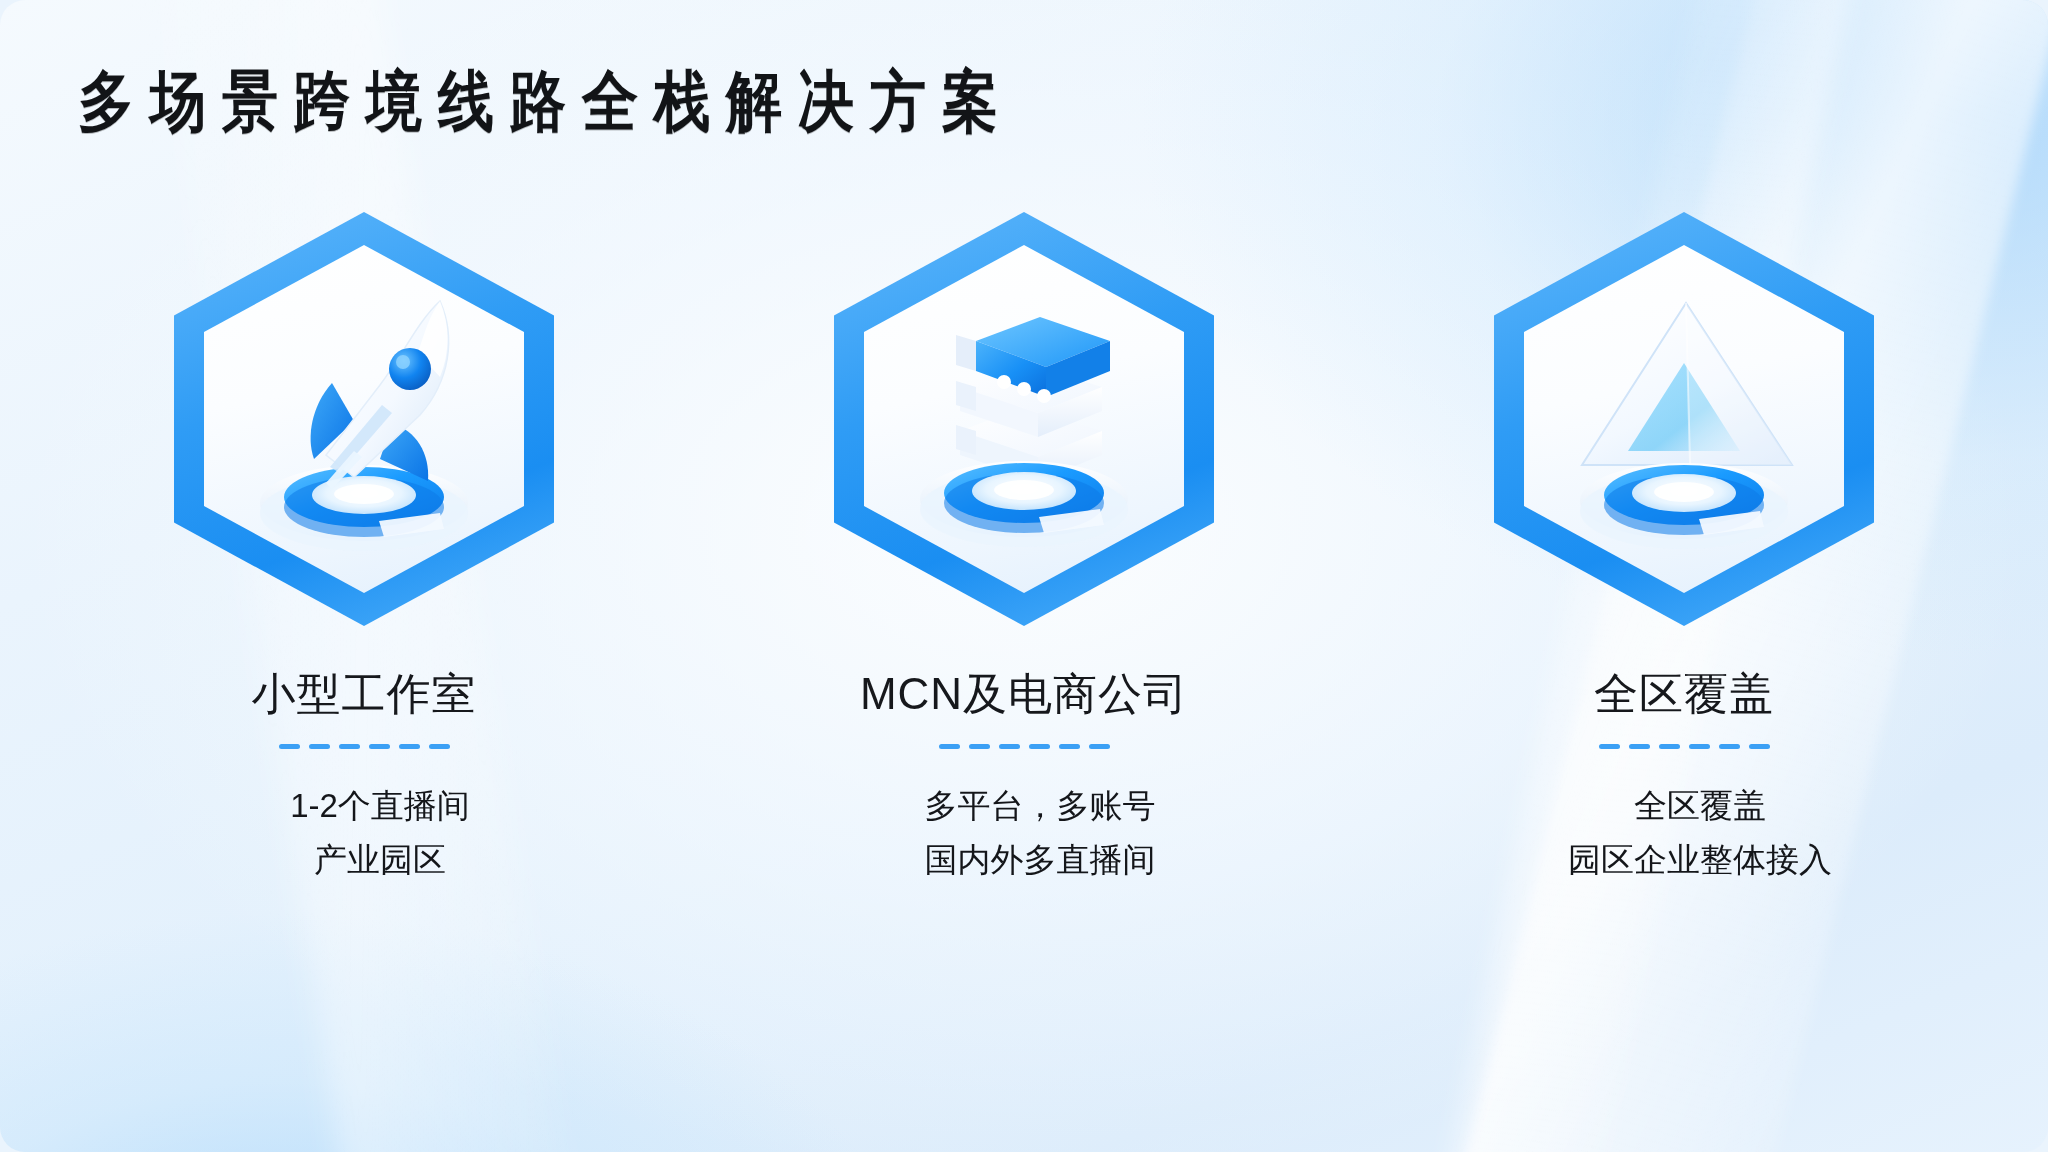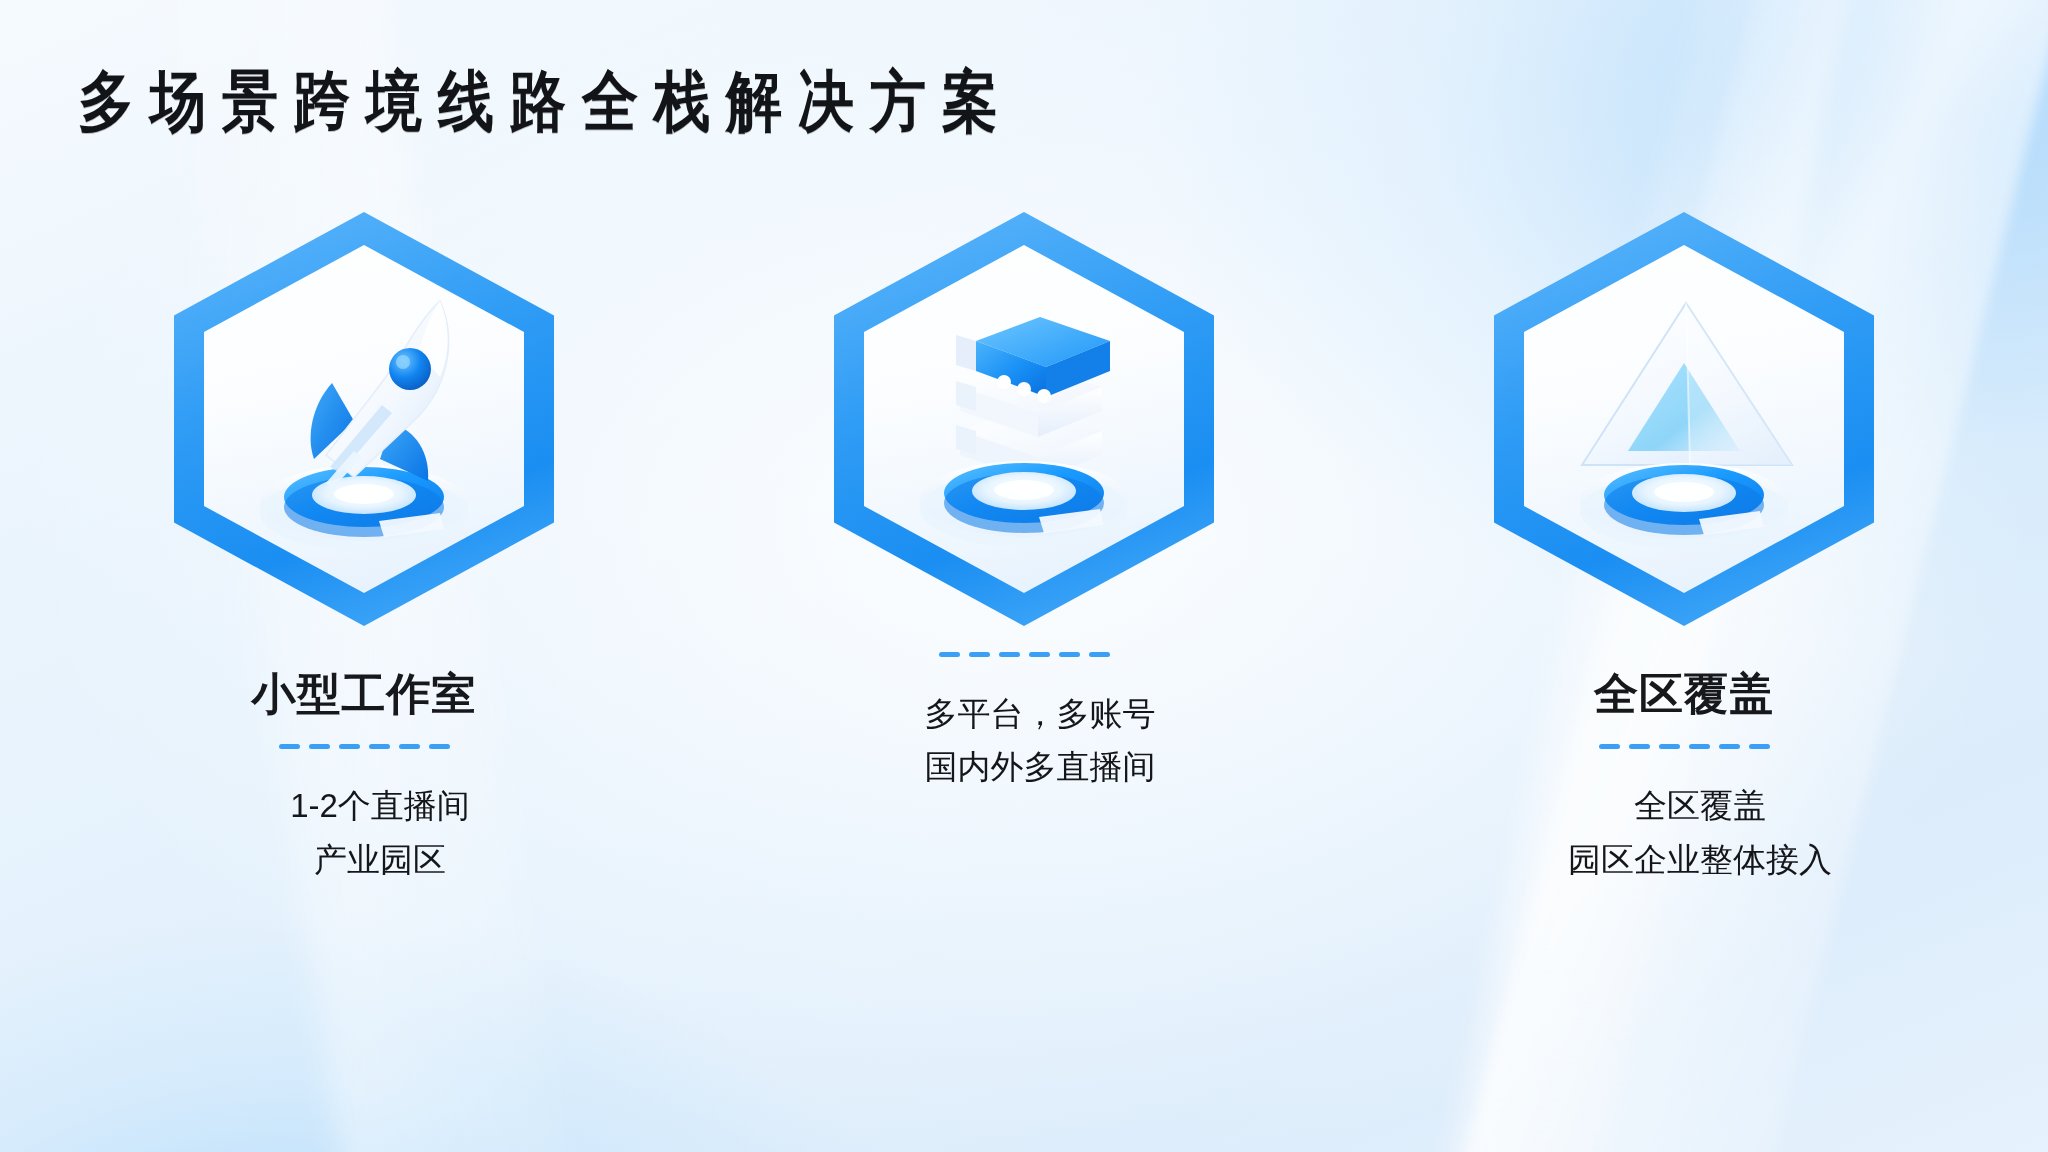--- a/index.html
+++ b/index.html
@@ -18,20 +18,21 @@
   #stage {
     position: relative;
     width: 2048px;
     height: 1152px;
     overflow: hidden;
     background:
       radial-gradient(ellipse 900px 620px at 14% 118%, rgba(150,206,250,0.75) 0%, rgba(186,224,252,0.32) 45%, rgba(255,255,255,0) 72%),
       radial-gradient(ellipse 1100px 720px at 96% 10%, rgba(146,203,250,0.60) 0%, rgba(195,228,253,0.25) 48%, rgba(255,255,255,0) 75%),
       radial-gradient(ellipse 1400px 900px at 50% 46%, rgba(255,255,255,0.88) 0%, rgba(247,251,255,0.55) 40%, rgba(255,255,255,0) 72%),
       linear-gradient(157deg, #f5fafe 0%, #eaf4fd 30%, #e2f0fc 58%, #dcecfb 80%, #e6f2fd 100%);
+    border-radius: 25px;
   }
   
   .ray {
     position: absolute;
     top: -240px;
     height: 1700px;
     transform-origin: top center;
     pointer-events: none;
   }
   .ray-a {
@@ -118,21 +119,21 @@
     right: 30px;
     bottom: 33px;
     clip-path: polygon(50% 0%, 100% 25%, 100% 75%, 50% 100%, 0% 75%, 0% 25%);
   }
   .hex-art svg { width: 100%; height: 100%; display: block; }
 
   
   .card-title {
     margin-top: 44px;
     font-size: 44px;
-    font-weight: 700;
+    font-weight: 400;
     color: #16181c;
     letter-spacing: 1px;
     line-height: 1.1;
     white-space: nowrap;
   }
   .divider {
     margin-top: 26px;
     display: flex;
     gap: 9px;
   }
@@ -310,20 +311,21 @@
             <ellipse cx="160" cy="264" rx="104" ry="38" fill="#eaf4fe" opacity="0.85"></ellipse>
 
             <ellipse cx="160" cy="248" rx="80" ry="30" fill="url(#ring-g2)"></ellipse>
             <ellipse cx="160" cy="258" rx="80" ry="30" fill="#0c7ae8" opacity="0.55"></ellipse>
             <ellipse cx="160" cy="246" rx="52" ry="19" fill="url(#ring-core2)"></ellipse>
             <ellipse cx="160" cy="245" rx="30" ry="10" fill="#ffffff" opacity="0.9"></ellipse>
             <path d="M175 272 L236 264 L240 280 L180 288 Z" fill="#f3f9ff" opacity="0.95"></path>
           </svg>
         </div>
       </div>
+      <div class="card-title">MCN及电商公司</div>
       <div class="divider">
         <i></i>
           <i></i>
           <i></i>
           <i></i>
           <i></i>
           <i></i>
       </div>
       <div class="card-desc">
         <div>多平台，多账号</div>

